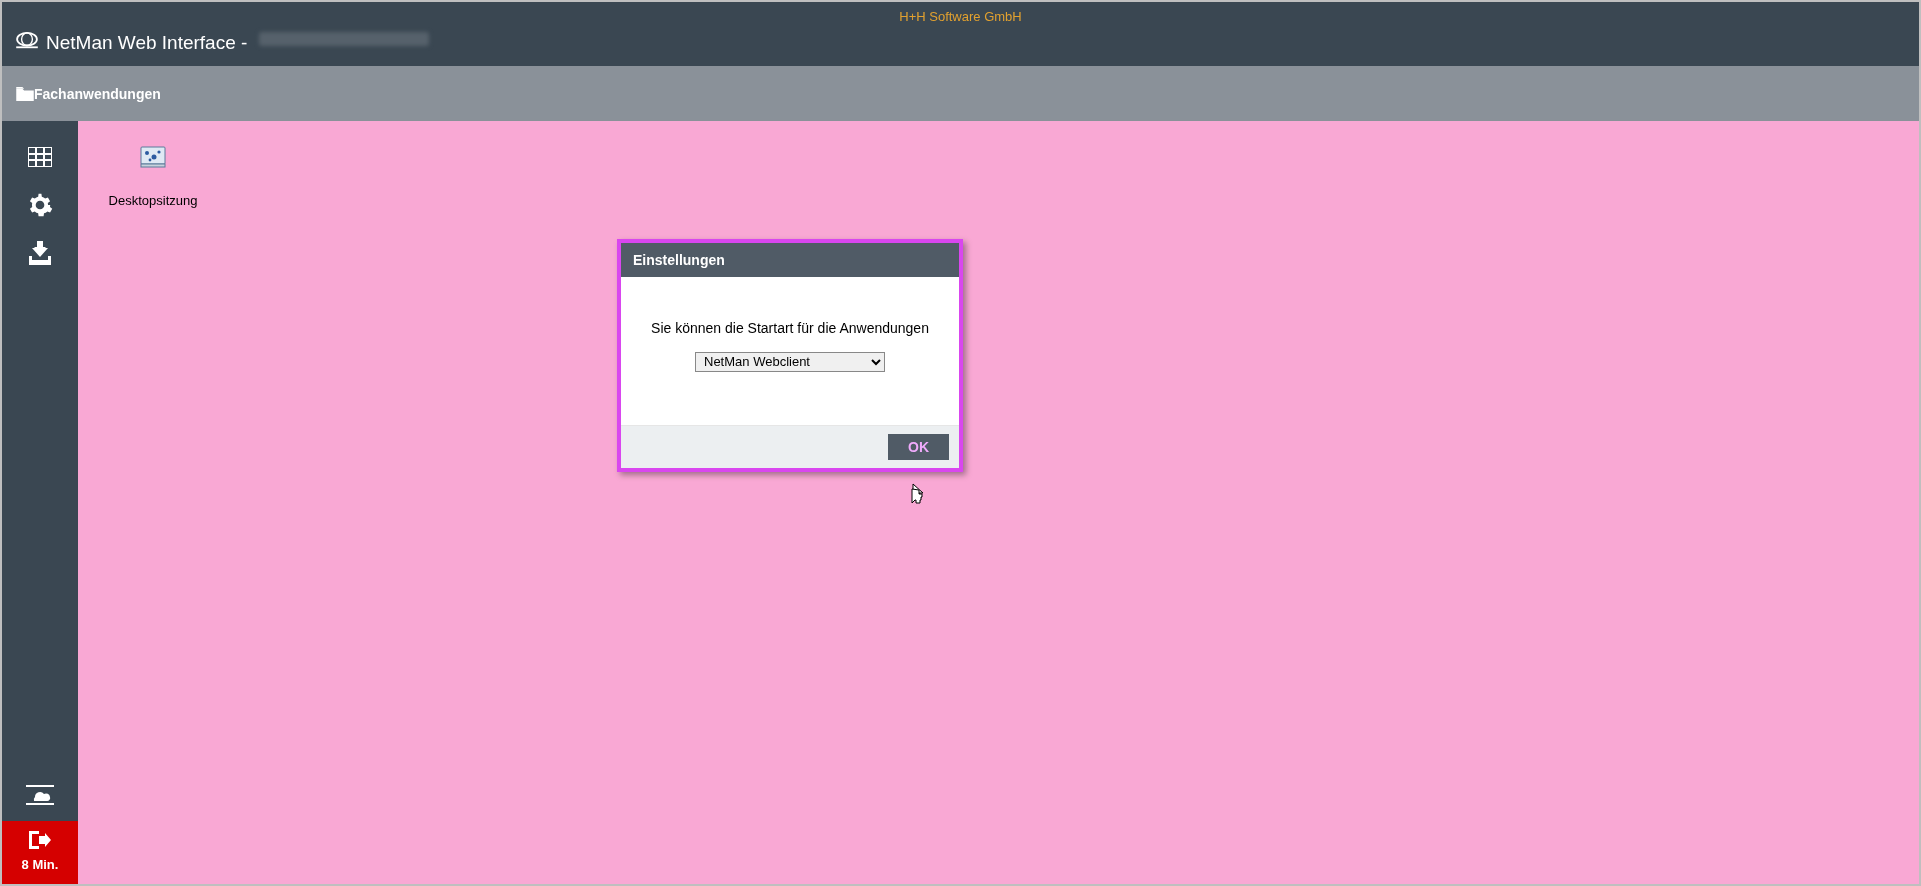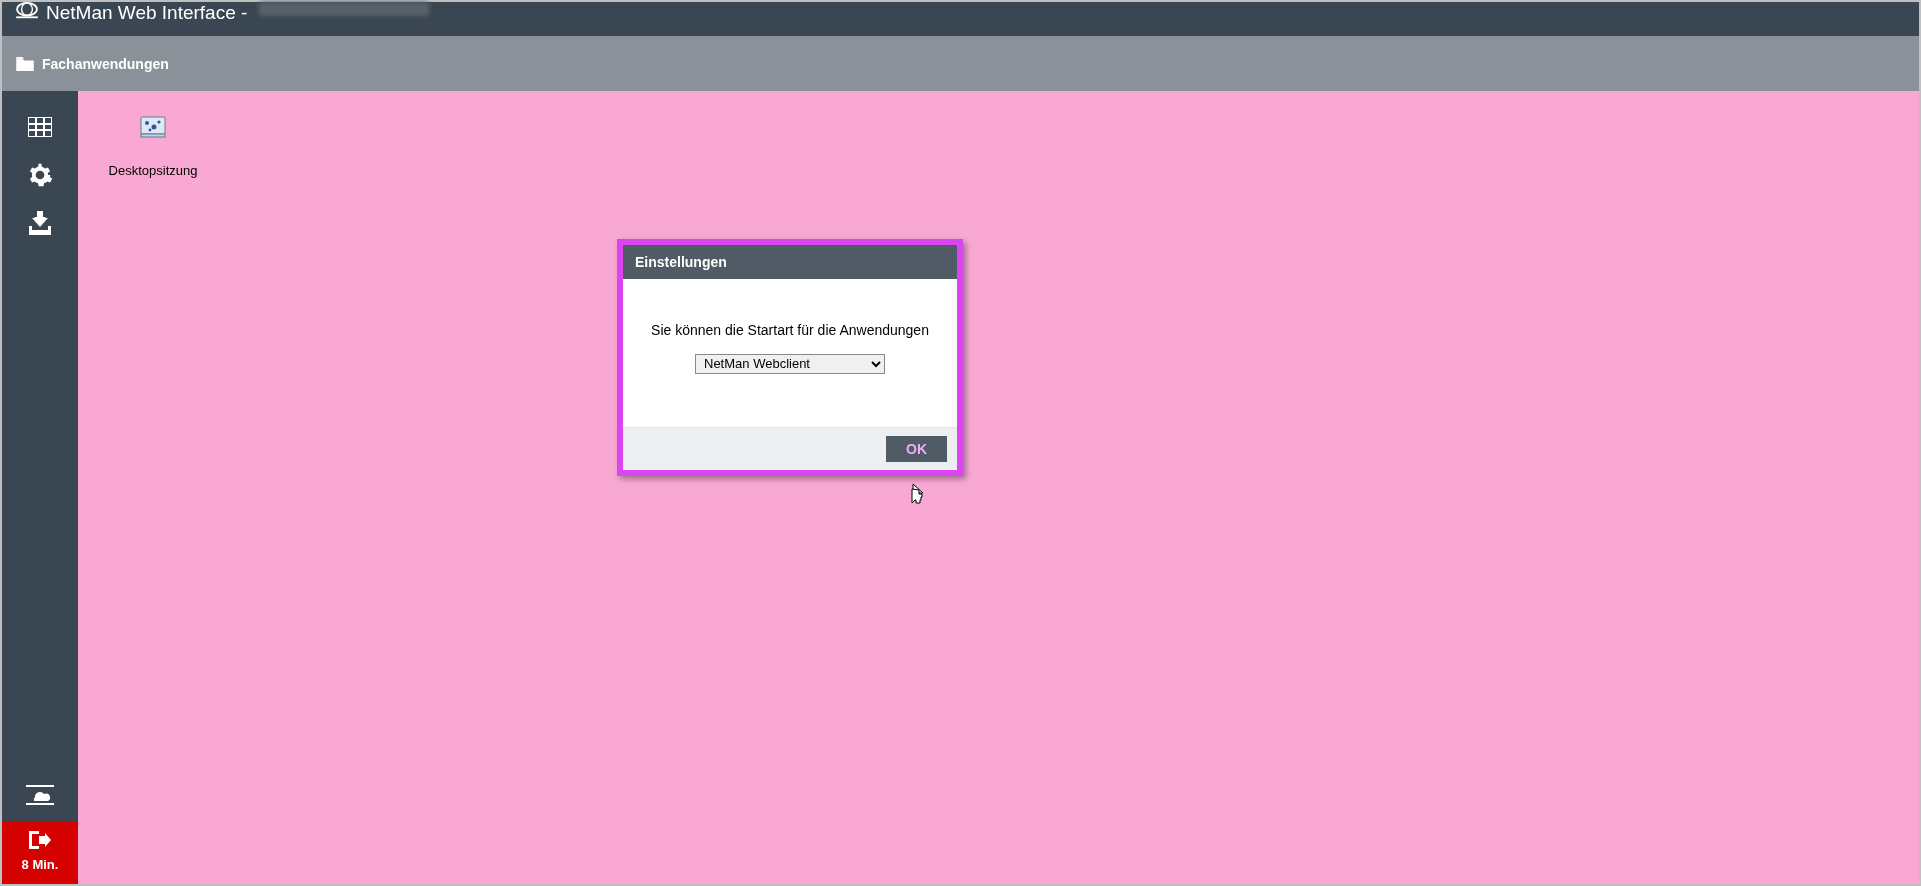--- a/index.html
+++ b/index.html
@@ -47,21 +47,20 @@
   }
   .breadcrumb {
     background: #8a9199;
     color: #fff;
     height: 55px;
     display: flex;
     align-items: center;
     padding: 0 14px;
     font-size: 14px;
     font-weight: bold;
-    gap: 8px;
   }
   .body {
     flex: 1;
     display: flex;
     min-height: 0;
   }
   .sidebar {
     width: 76px;
     background: #3a4752;
     display: flex;
@@ -115,21 +114,21 @@
     color: #000;
   }
 
   
   .dialog {
     position: absolute;
     left: 615px;
     top: 237px;
     width: 346px;
     background: #fff;
-    border: 6px solid #d946ef;
+    border: 4px solid #d946ef;
     box-shadow: 3px 3px 6px rgba(0,0,0,0.35);
   }
   .dialog .dlg-title {
     background: #505b66;
     color: #fff;
     padding: 9px 12px;
     font-size: 14px;
     font-weight: bold;
   }
   .dialog .dlg-body {
@@ -171,20 +170,23 @@
     pointer-events: none;
   }
 
   svg { display:block; }
 </style>
 </head>
 <body>
 
 <div class="app">
 
+  <div class="topbar">
+    <span>H+H Software GmbH</span>
+  </div>
 
   <div class="titlebar">
     <span class="logo-icon">
       <svg width="22" height="18" viewBox="0 0 24 20">
         <rect x="0" y="16" width="24" height="2" fill="#fff"></rect>
         <ellipse cx="12" cy="8" rx="11" ry="7" fill="none" stroke="#fff" stroke-width="2"></ellipse>
         <ellipse cx="12" cy="8" rx="6" ry="7" fill="none" stroke="#fff" stroke-width="1.5"></ellipse>
       </svg>
     </span>
     <span>NetMan Web Interface - </span>

